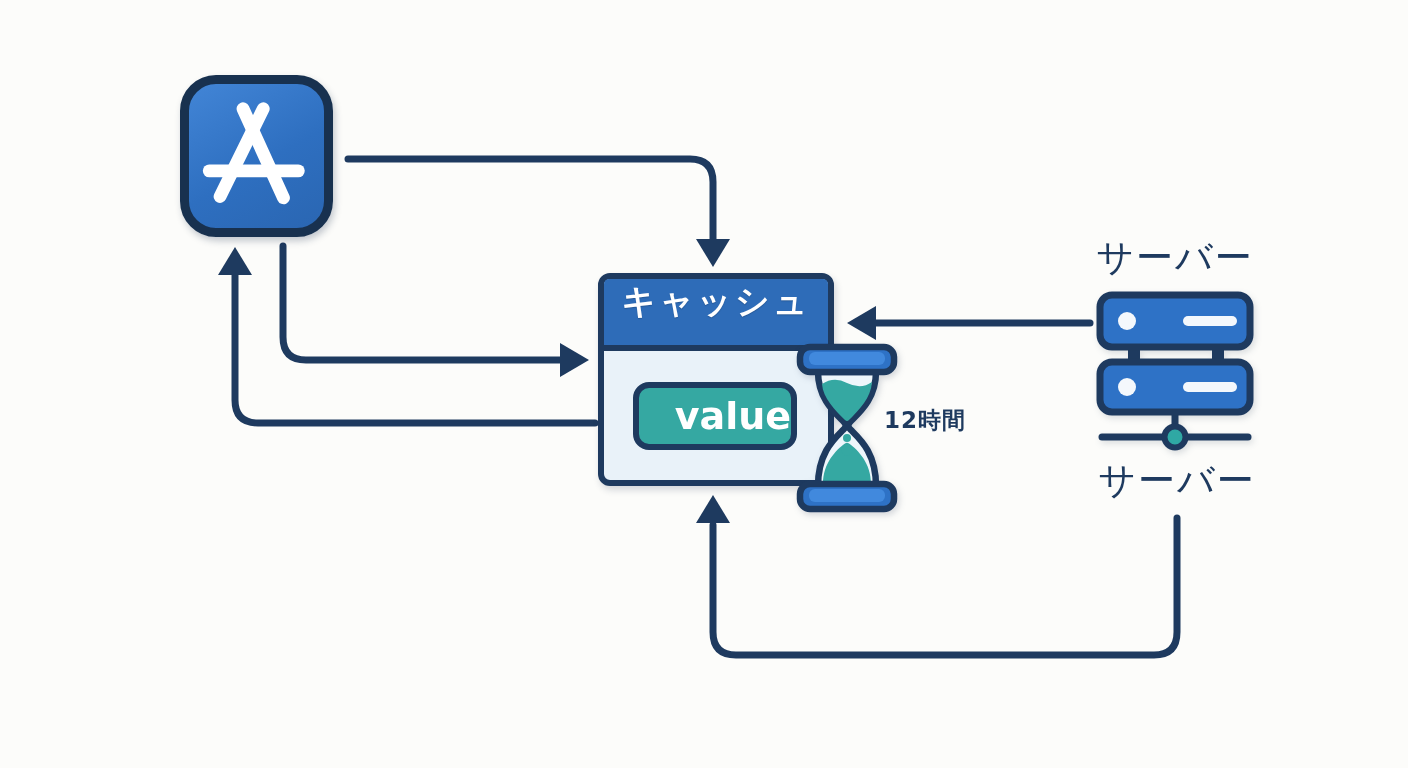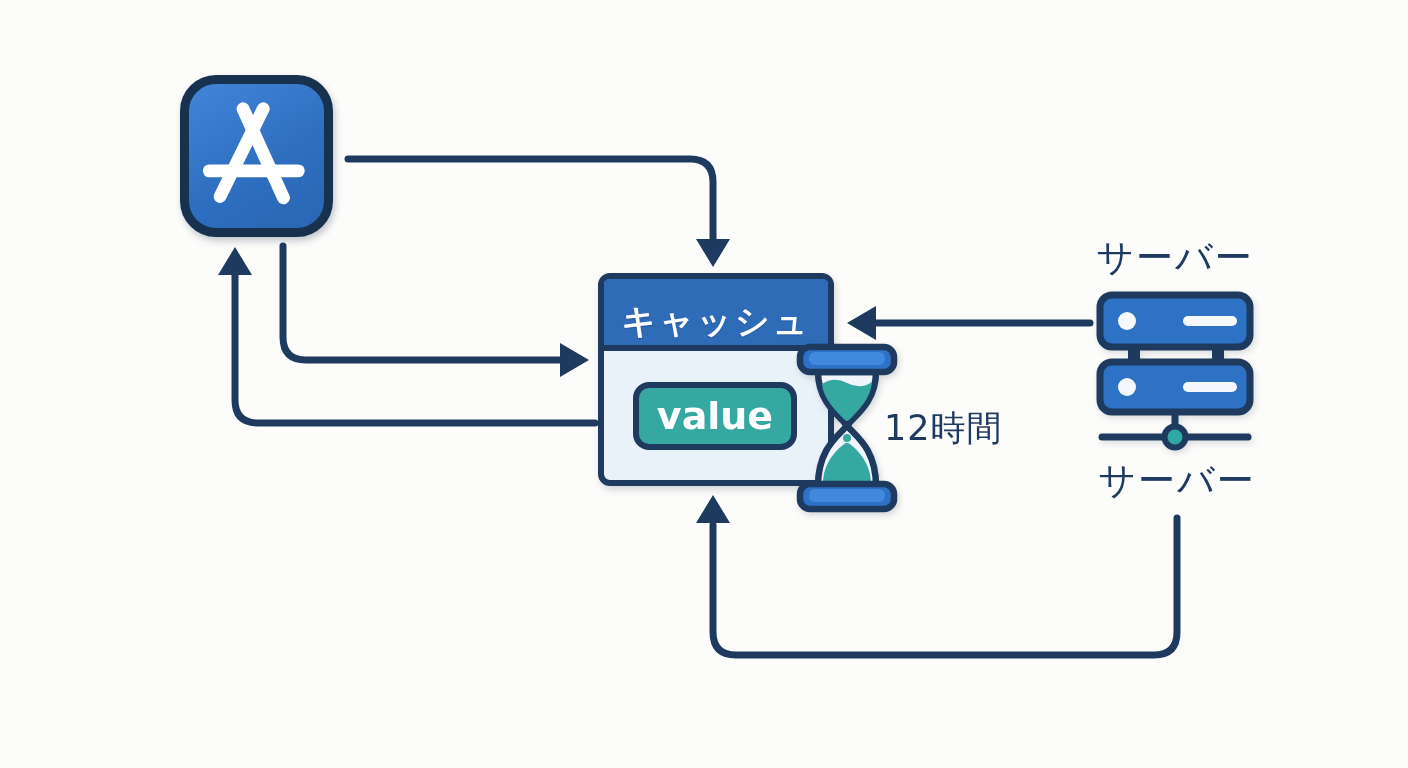--- a/index.html
+++ b/index.html
@@ -36,43 +36,43 @@
   
   .cache-box{
     position:absolute;left:598px;top:273px;width:236px;height:213px;
     box-sizing:border-box;border:6px solid var(--navy);border-radius:12px;
     background:var(--panel);box-shadow:2px 4px 7px rgba(25,45,75,.18);
   }
   .cache-header{
     position:absolute;left:0;top:0;right:0;height:66px;
     background:var(--header-blue);border-bottom:6px solid var(--navy);
     border-radius:5px 5px 0 0;
-    display:flex;align-items:flex-end;justify-content:center;
+    display:flex;align-items:flex-start;justify-content:center;
     color:var(--white);font-size:34px;font-weight:bold;letter-spacing:3px;
     text-shadow:0 1px 1px rgba(20,40,70,.3);
   }
   .value-chip{
     position:absolute;left:29px;top:103px;width:164px;height:68px;
     box-sizing:border-box;background:var(--teal);
     border:6px solid var(--navy);border-radius:16px;
-    display:flex;align-items:center;justify-content:center;
+    display:flex;align-items:center;justify-content:flex-end;
     color:var(--white);font-size:38px;font-weight:bold;
   }
 
   
   .hourglass{position:absolute;left:793px;top:340px;width:108px;height:176px;filter:drop-shadow(2px 3px 3px rgba(25,45,75,.18));}
   .hg-cap{fill:#2e72c6;stroke:var(--navy);stroke-width:6.5;}
   .hg-cap-hi{fill:var(--blue-light);}
   .hg-glass{fill:var(--glass);stroke:var(--navy);stroke-width:6.5;stroke-linejoin:round;}
   .hg-sand{fill:var(--teal);}
 
   
   .ttl-label{
     position:absolute;left:884px;top:405px;
-    font-size:35px;font-weight:normal;color:var(--navy);letter-spacing:1px;
+    font-size:23px;font-weight:bold;color:var(--navy);letter-spacing:1px;
   }
 
   
   .server{position:absolute;left:1088px;top:278px;width:174px;height:174px;filter:drop-shadow(2px 3px 3px rgba(25,45,75,.15));}
   .sv-unit{fill:#2e72c6;stroke:var(--navy);stroke-width:7;}
   .sv-conn{fill:var(--navy);}
   .sv-led{fill:#f4f8fc;}
   .sv-dash{fill:#f4f8fc;}
   .sv-line{stroke:var(--navy);stroke-width:7;stroke-linecap:round;fill:none;}
   .sv-node{fill:var(--node-teal);stroke:var(--navy);stroke-width:6;}

